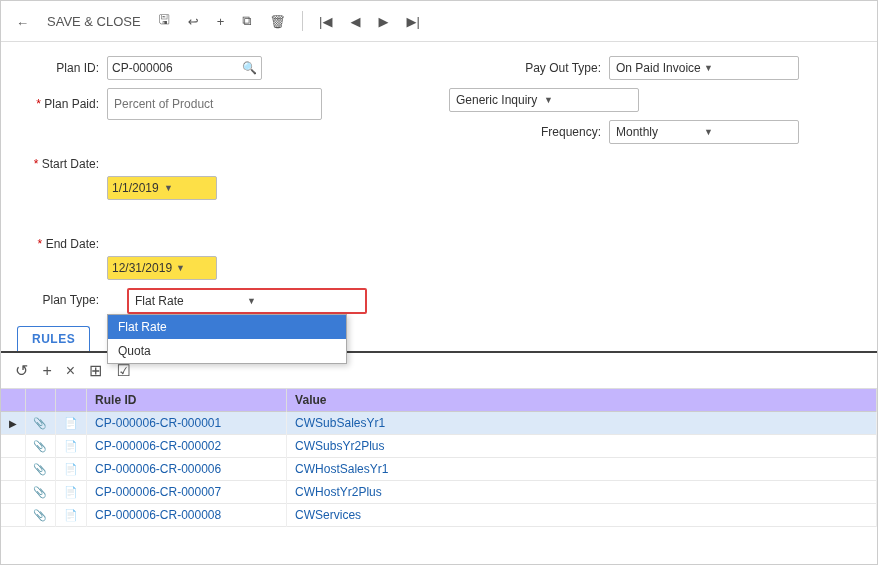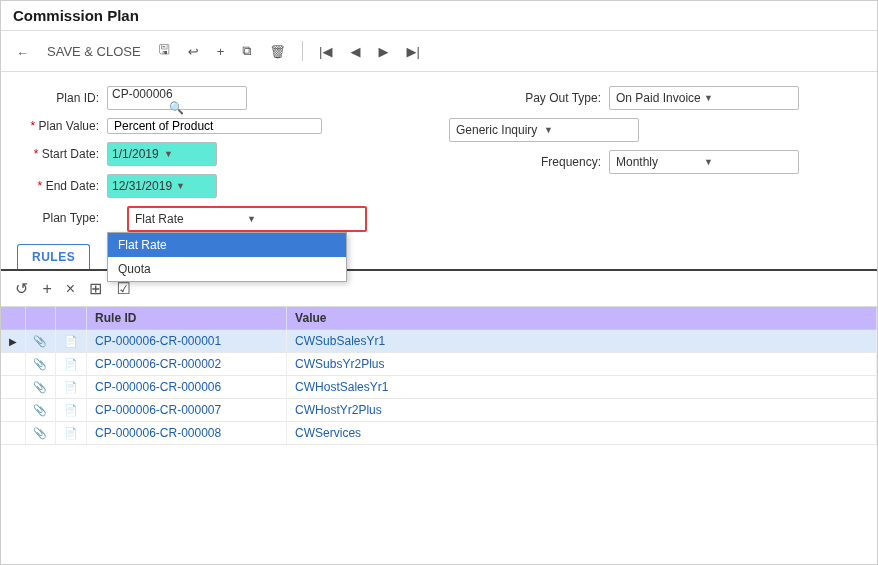--- a/index.html
+++ b/index.html
@@ -81,33 +81,32 @@
     }
     .form-label.required::before {
       content: '* ';
       color: #c00;
     }
     .form-input {
       border: 1px solid #bbb;
       border-radius: 2px;
       padding: 3px 6px;
       font-size: 12px;
-      height: 16px;
-      background: #fff;
-      color: #000000;
+      height: 32px;
+      background: #fff;
+      color: #737373;
     }
     .form-input-with-icon {
       display: flex;
       align-items: center;
       border: 1px solid #bbb;
       border-radius: 2px;
       background: #fff;
       height: 24px;
       padding: 0 4px;
-      flex-direction: column;
     }
     .form-input-with-icon input {
       border: none;
       outline: none;
       font-size: 12px;
       color: #333;
       width: 120px;
     }
     .search-icon { color: #888; font-size: 12px; }
     .checkbox-row {
@@ -118,26 +117,27 @@
     }
     .checkbox-row input[type=checkbox] { margin-right: 5px; }
     .checkbox-label { font-size: 12px; color: #333; }
 
     
     .date-select {
       display: flex;
       align-items: center;
       border: 1px solid #bbb;
       border-radius: 2px;
-      background: #5eead4;
+      background: #fde047;
       height: 24px;
       padding: 0 4px;
       font-size: 12px;
       color: #333;
       cursor: pointer;
+      margin-top: 48px;
     }
     .date-select span { flex: 1; }
     .date-select .arrow { font-size: 9px; margin-left: 4px; color: #555; }
 
     
     .plan-type-row {
       display: flex;
       align-items: flex-start;
       margin-bottom: 0;
       position: relative;
@@ -295,23 +295,20 @@
 
     .col-icon { width: 20px; text-align: center; }
     .col-ruleid { width: 200px; }
     .col-value { }
   </style>
 </head>
 <body>
 
 <div class="window">
 
-  <div class="title-bar">
-    <span class="title-bar-text">Commission Plan</span>
-  </div>
 
   <div class="toolbar">
     <button class="toolbar-btn">
       <span>←</span>
     </button>
     <button class="toolbar-btn save-close">
       <span>SAVE &amp; CLOSE</span>
     </button>
     <button class="toolbar-btn">
       <span>🖫</span>
@@ -350,21 +347,21 @@
       <div class="form-row">
         <span class="form-label">Plan ID:</span>
         <div class="form-input-with-icon">
           <input type="text" value="CP-000006" style="width: 130px;">
           <span class="search-icon">🔍</span>
         </div>
       </div>
 
 
       <div class="form-row">
-        <span class="form-label required">Plan Value:</span>
+        <span class="form-label required">Plan Paid:</span>
         <input class="form-input" type="text" value="Percent of Product" style="width: 215px;">
       </div>
 
       <div class="form-row">
         <span class="form-label required">Start Date:</span>
         <div class="date-select" style="width:110px;">
           <span>1/1/2019</span>
           <span class="arrow">▼</span>
         </div>
       </div>

